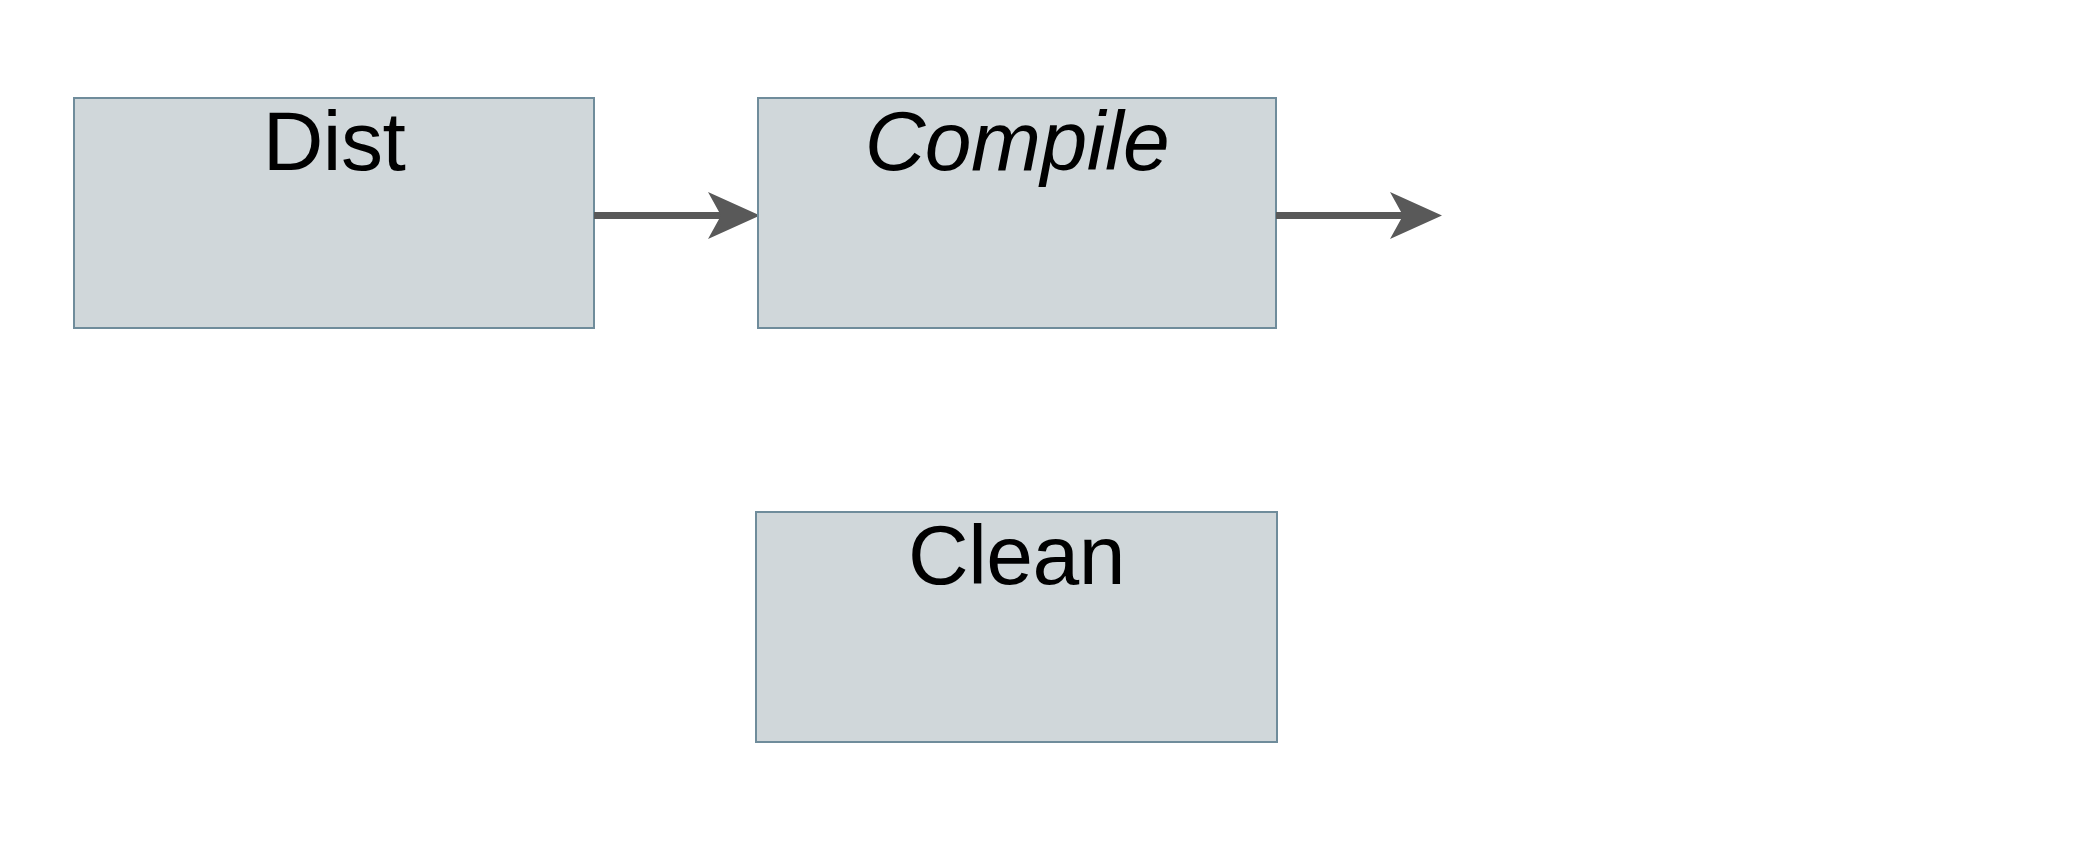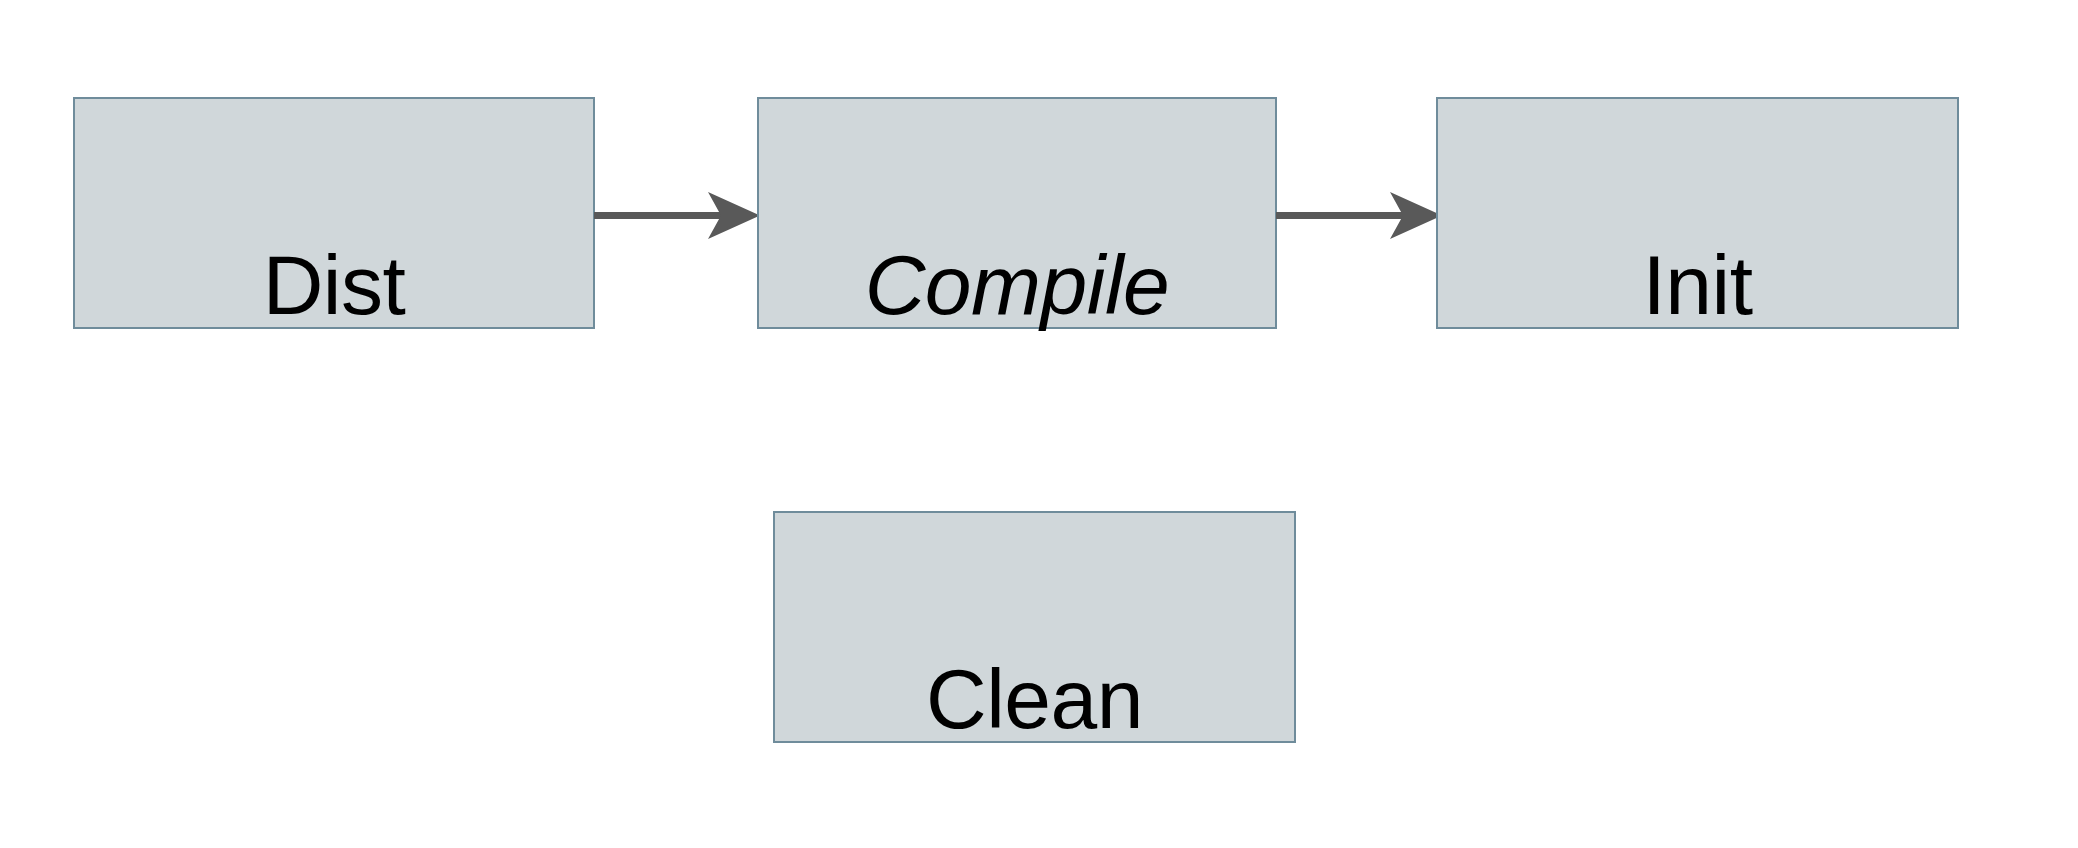--- a/index.html
+++ b/index.html
@@ -19,39 +19,39 @@
     width: 2078px;
     height: 848px;
     background: #ffffff;
   }
   .node {
     position: absolute;
     box-sizing: border-box;
     background: #d0d7da;
     border: 2px solid #6f8c9b;
     display: flex;
-    align-items: flex-end;
+    align-items: flex-start;
     justify-content: center;
     user-select: none;
   }
   .node-label {
     font-family: "Liberation Sans", "DejaVu Sans", sans-serif;
     font-weight: 300;
     font-size: 84px;
     line-height: 1;
     color: #000000;
     letter-spacing: -0.5px;
     white-space: nowrap;
     -webkit-font-smoothing: antialiased;
   }
   
   #node-dist    { left: 73px;   top: 97px;  width: 522px; height: 232px; }
   #node-compile { left: 757px;  top: 97px;  width: 520px; height: 232px; font-style: italic; }
   #node-init    { left: 1436px; top: 97px;  width: 523px; height: 232px; }
-  #node-clean   { left: 755px;  top: 511px; width: 523px; height: 232px; margin-left: 18px; }
+  #node-clean   { left: 755px;  top: 511px; width: 523px; height: 232px; }
 
   .edge {
     position: absolute;
     overflow: visible;
     pointer-events: none;
   }
   #edge-dist-compile { left: 590px;  top: 185px; width: 175px; height: 64px; }
   #edge-compile-init { left: 1272px; top: 185px; width: 175px; height: 64px; }
   .edge-line {
     stroke: #595959;
@@ -79,21 +79,18 @@
 
   <div class="node" id="node-compile">
     <span class="node-label">Compile</span>
   </div>
 
   <svg class="edge" id="edge-compile-init" viewBox="0 0 175 64" width="175" height="64">
     <line class="edge-line" x1="4" y1="30.5" x2="140" y2="30.5"></line>
     <path class="edge-head" d="M 170 30.5 L 118 7 L 131 30.5 L 118 54 Z"></path>
   </svg>
 
-  <div class="node" id="node-init">
-    <span class="node-label">Init</span>
-  </div>
 
   <div class="node" id="node-clean">
     <span class="node-label">Clean</span>
   </div>
 
 </div>
 
 </body></html>

